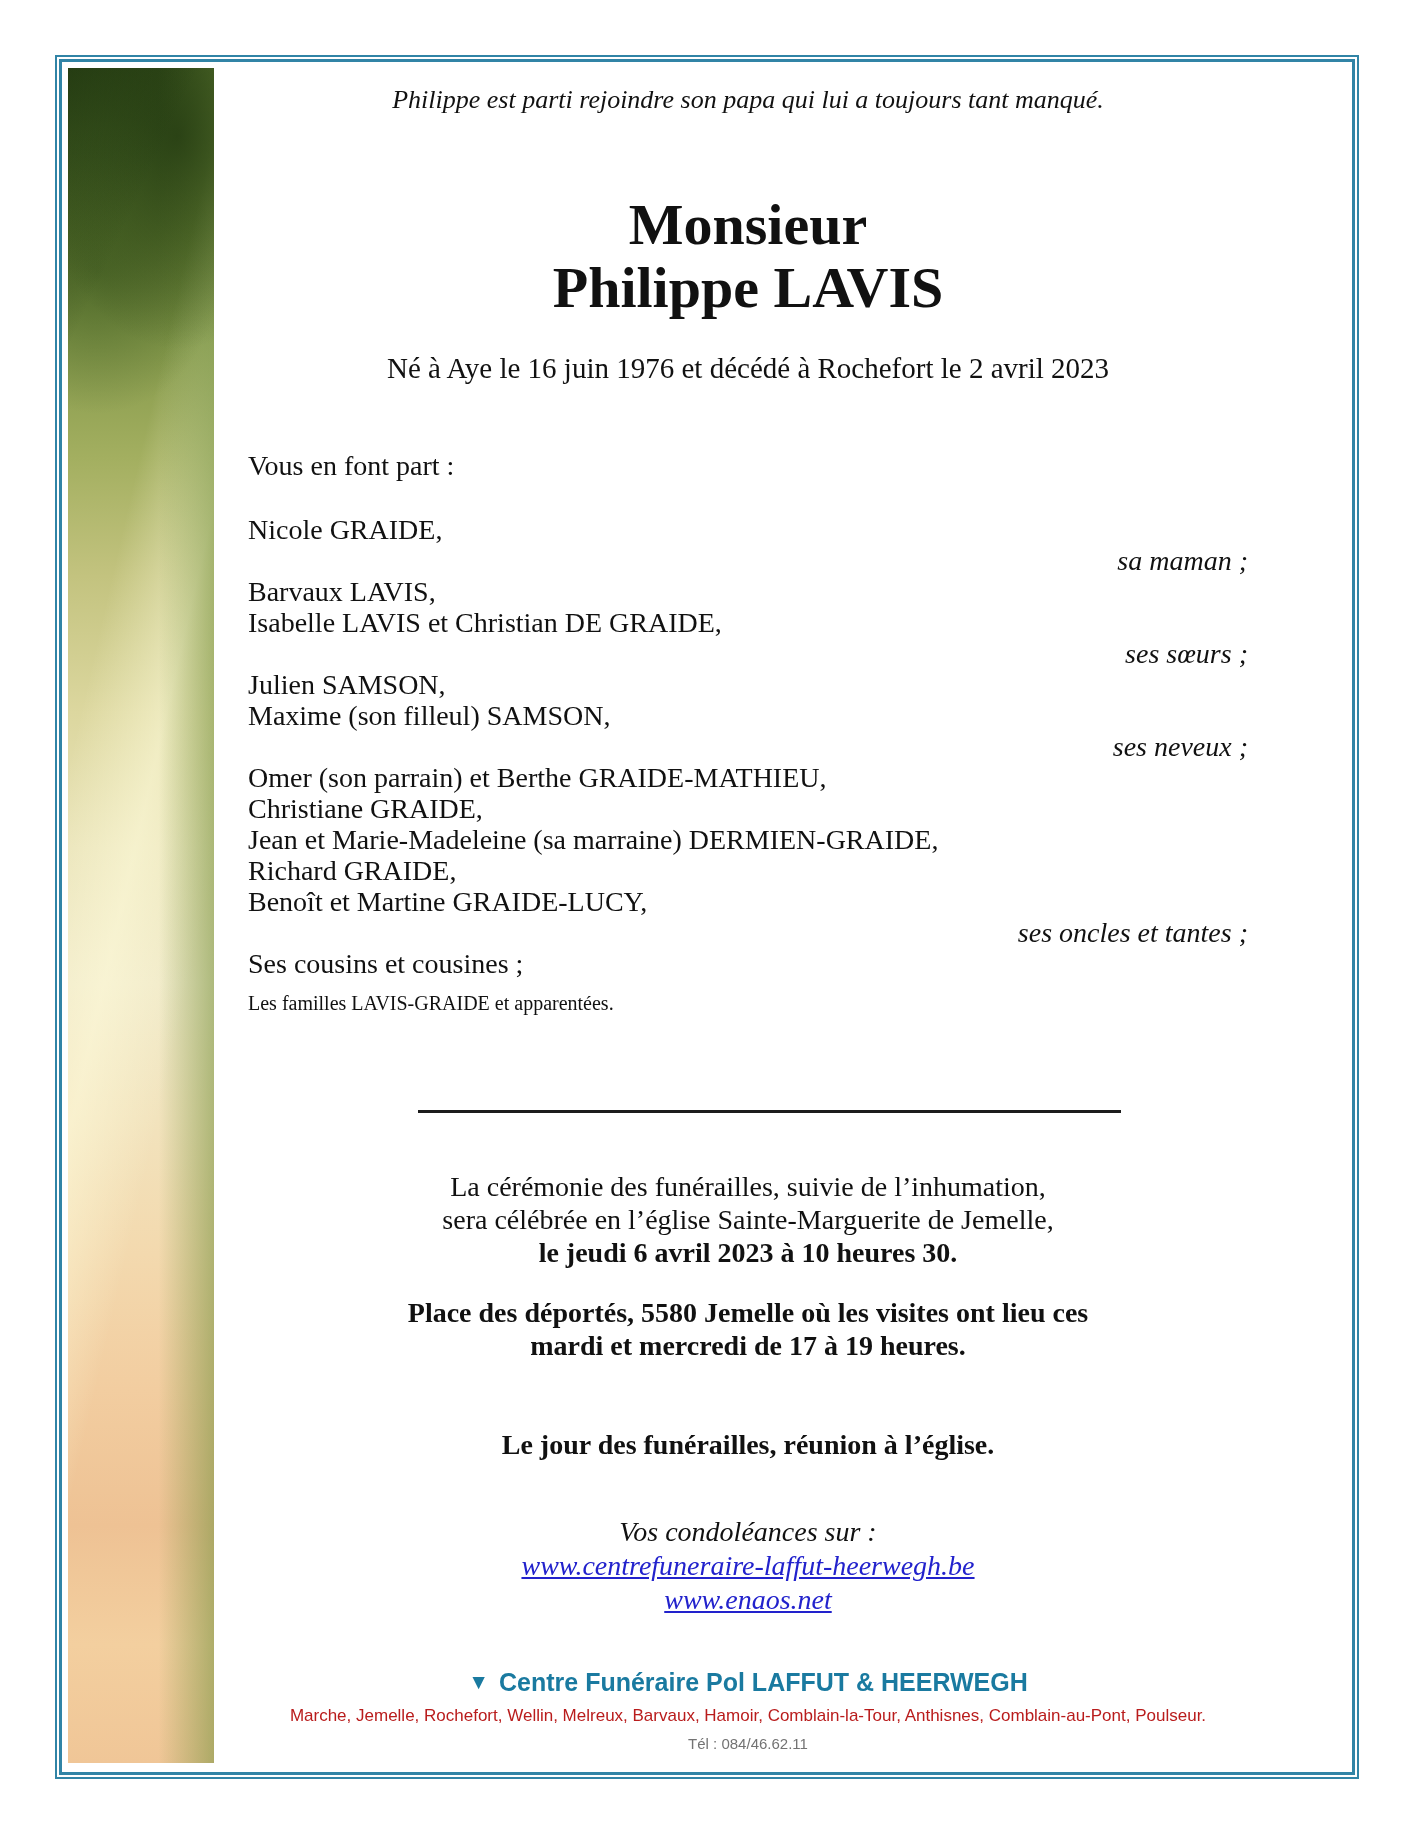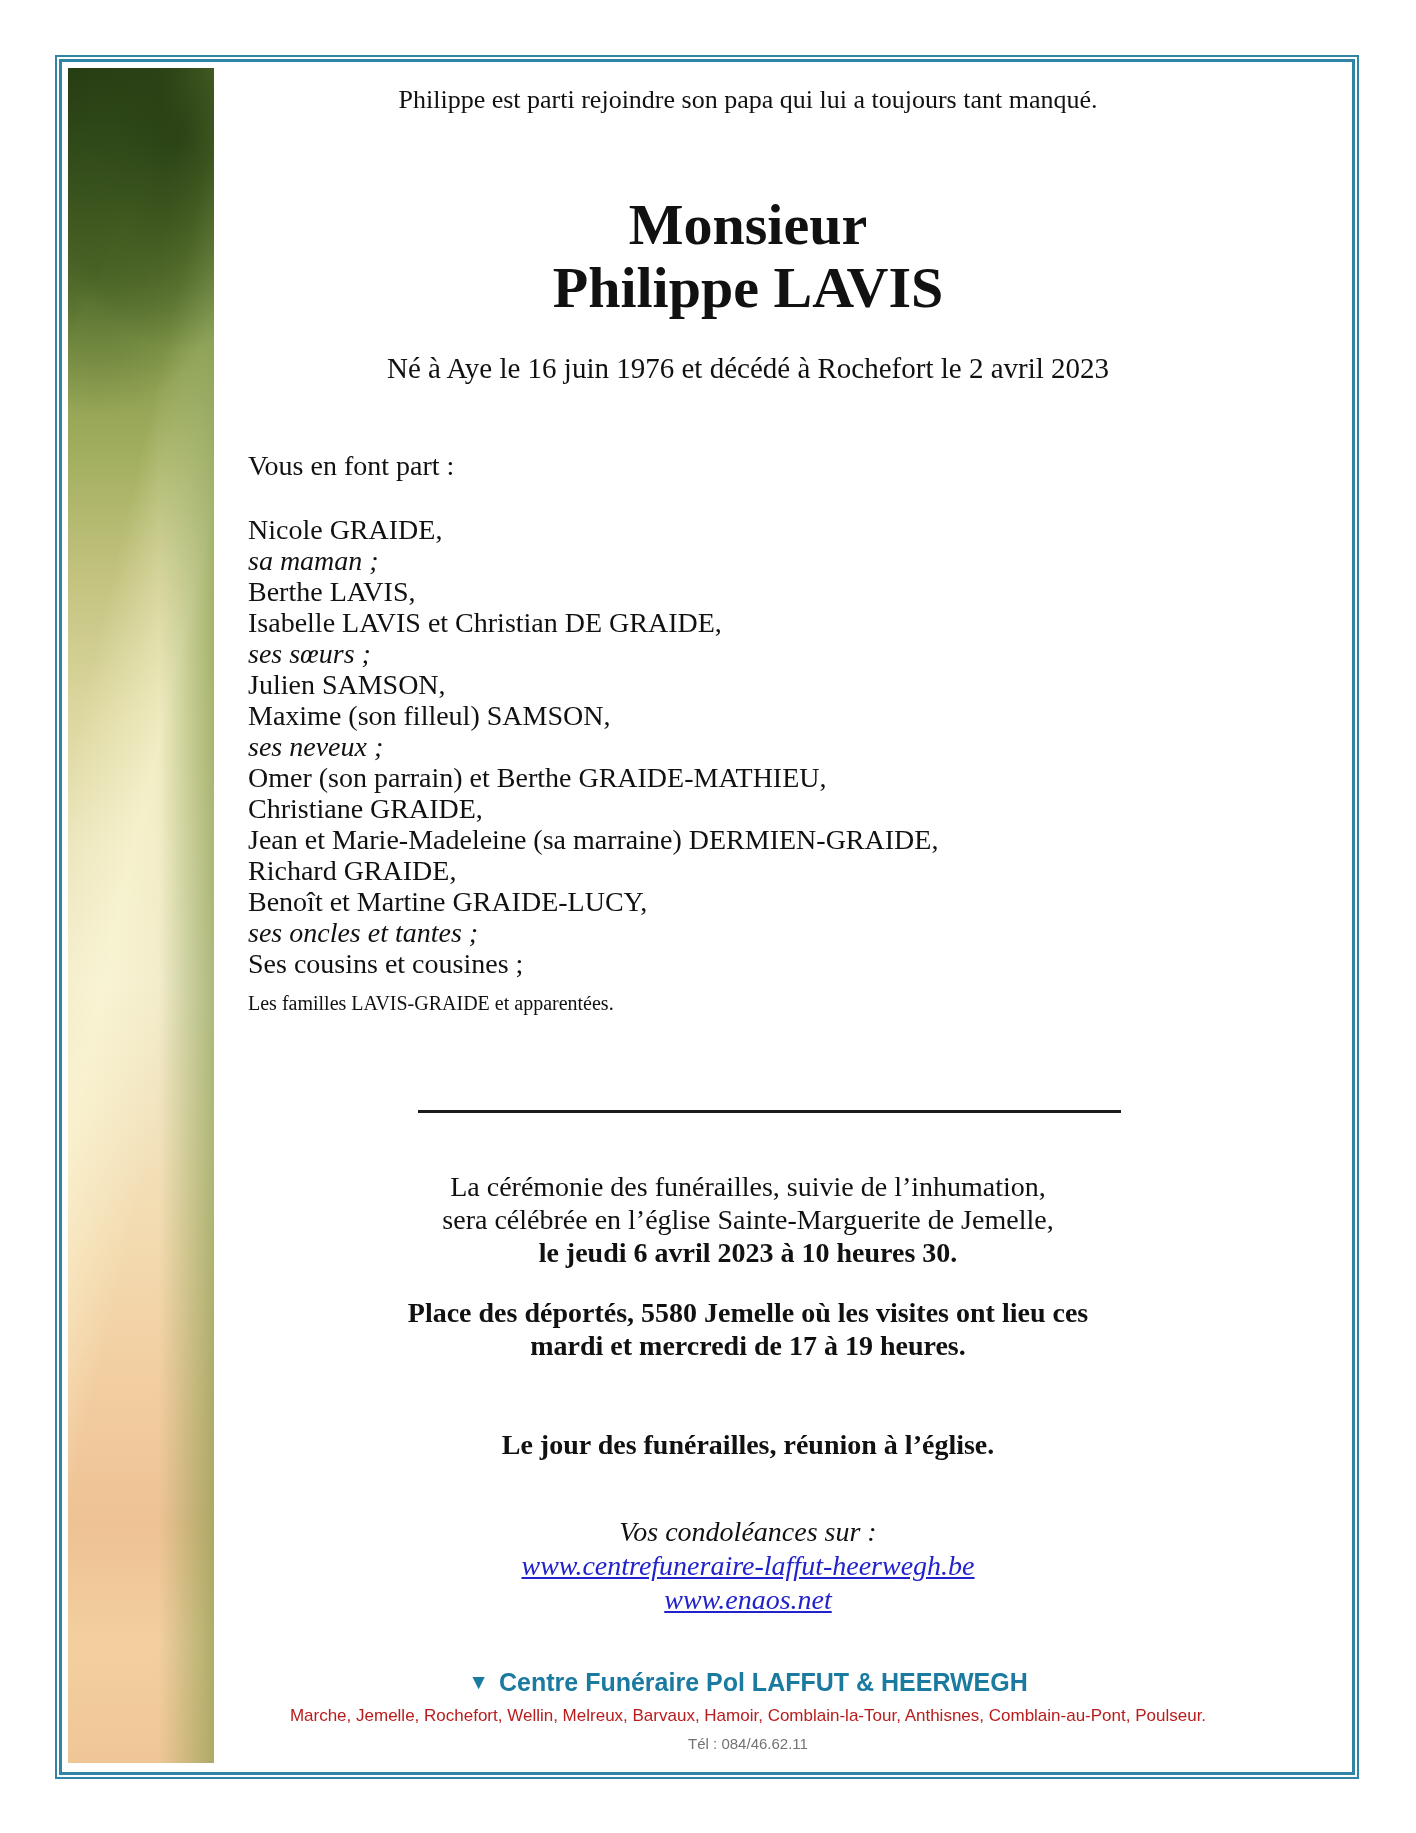--- a/index.html
+++ b/index.html
@@ -31,25 +31,25 @@
       linear-gradient(103deg, rgba(255,252,215,0) 30%, rgba(255,252,220,0.55) 46%, rgba(255,252,215,0) 62%),
       linear-gradient(to bottom,
         #3c581f 0%, #4c6a28 5%, #647f33 10%, #83984a 16%,
         #a3af60 23%, #c3c37f 30%, #dcd79f 38%, #eae4ba 46%,
         #f0e9c8 54%, #f2e3bd 62%, #f3d9ae 70%, #f2cda0 78%,
         #eec294 86%, #f3cf9f 93%, #f0c697 100%);
   }
   
   .abs{position:absolute;left:248px;width:1000px;}
   .center{text-align:center;}
-  .right{text-align:left;}
+  .right{text-align:right;}
   .italic{font-style:italic;}
   .bold{font-weight:bold;}
 
-  .epigraph{top:85px;font-size:26px;}
+  .epigraph{top:85px;font-size:26px;font-style:italic;}
   .main-title{top:193px;font-size:58px;line-height:63px;font-weight:bold;}
   .life-dates{top:352px;font-size:29px;}
   .intro{top:450px;font-size:28px;}
   .fam{font-size:28px;line-height:31px;}
   .families-line{top:992px;font-size:20px;}
   .separator{position:absolute;left:418px;top:1110px;width:703px;height:0;
     border-top:3px solid #1c1c1c;}
   .cer{font-size:28px;line-height:33px;}
   .cond{font-size:28px;line-height:34px;font-style:italic;}
   a.doc-link{color:#2222cc;text-decoration:underline;font-style:italic;}
@@ -76,21 +76,21 @@
   <div>Monsieur</div>
   <div>Philippe LAVIS</div>
 </div>
 
 <div class="abs center life-dates">Né à Aye le 16 juin 1976 et décédé à Rochefort le 2 avril 2023</div>
 
 <div class="abs intro">Vous en font part :</div>
 
 <div class="abs fam" style="top:514px">Nicole GRAIDE,</div>
 <div class="abs fam right italic" style="top:545px">sa maman ;</div>
-<div class="abs fam" style="top:576px">Berthe LAVIS,</div>
+<div class="abs fam" style="top:576px">Barvaux LAVIS,</div>
 <div class="abs fam" style="top:607px">Isabelle LAVIS et Christian DE GRAIDE,</div>
 <div class="abs fam right italic" style="top:638px">ses sœurs ;</div>
 <div class="abs fam" style="top:669px">Julien SAMSON,</div>
 <div class="abs fam" style="top:700px">Maxime (son filleul) SAMSON,</div>
 <div class="abs fam right italic" style="top:731px">ses neveux ;</div>
 <div class="abs fam" style="top:762px">Omer (son parrain) et Berthe GRAIDE-MATHIEU,</div>
 <div class="abs fam" style="top:793px">Christiane GRAIDE,</div>
 <div class="abs fam" style="top:824px">Jean et Marie-Madeleine (sa marraine) DERMIEN-GRAIDE,</div>
 <div class="abs fam" style="top:855px">Richard GRAIDE,</div>
 <div class="abs fam" style="top:886px">Benoît et Martine GRAIDE-LUCY,</div>

